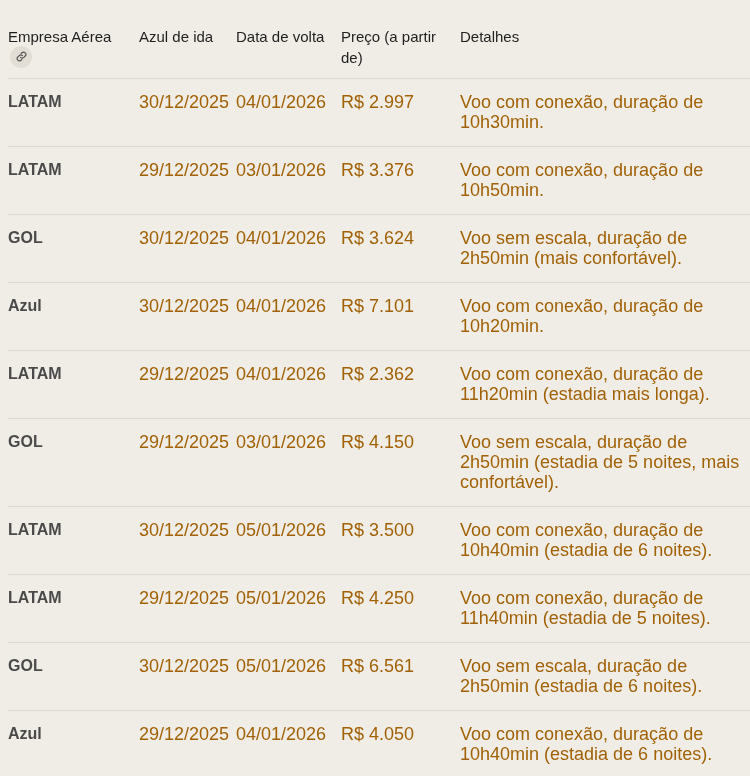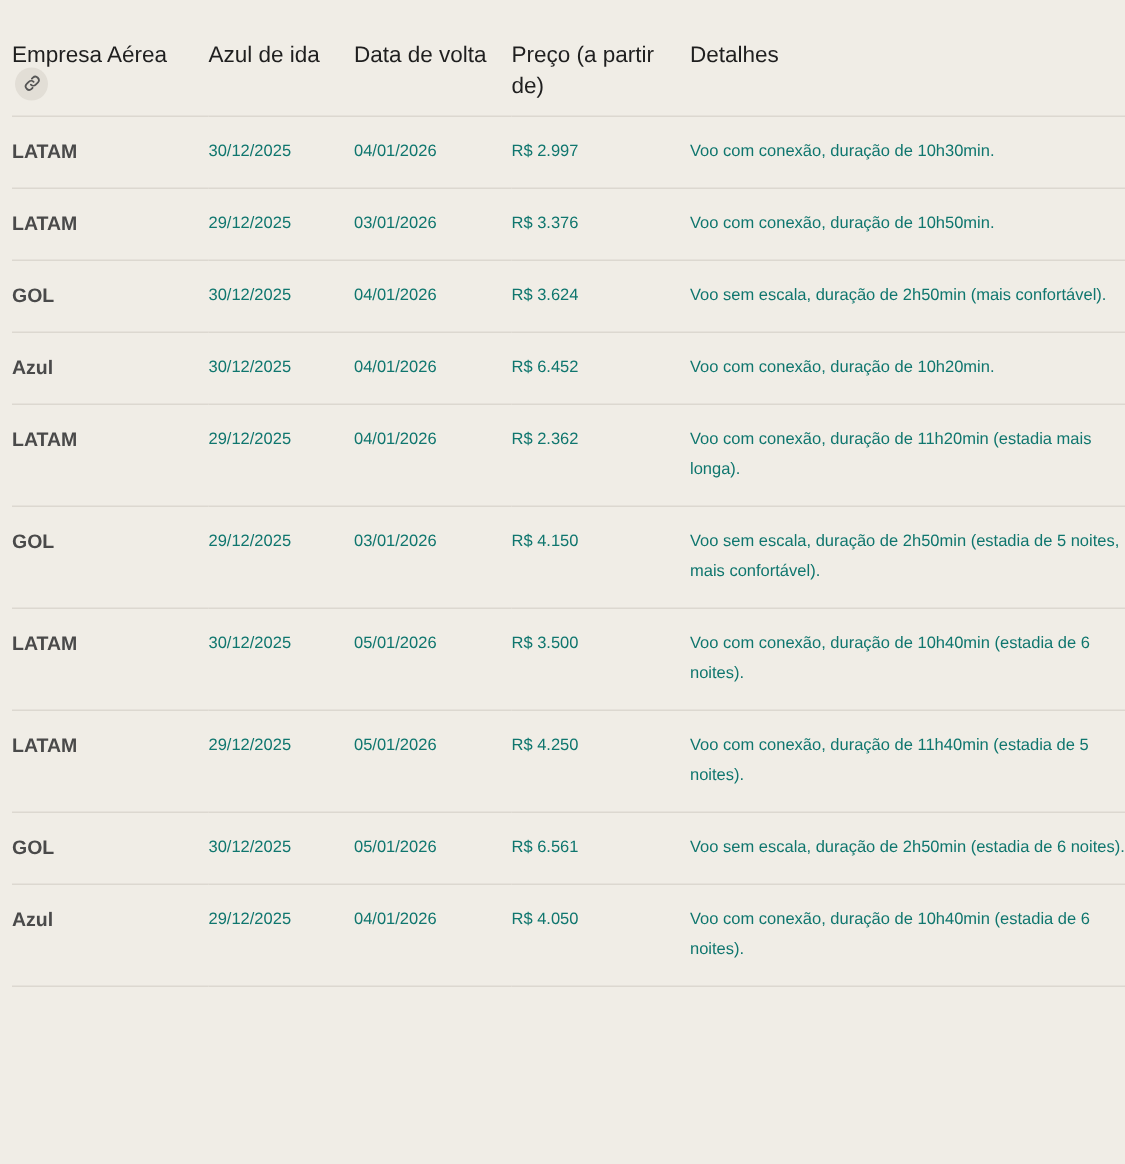--- a/index.html
+++ b/index.html
@@ -32,27 +32,27 @@
       vertical-align: top;
       font-weight: normal;
       font-size: 15px;
       line-height: 21px;
       color: #1f1f1f;
       padding: 0 0 8px 0;
       border-bottom: 1px solid #dcd8d0;
     }
     td {
       vertical-align: top;
-      font-size: 11px;
+      font-size: 18px;
       line-height: 20px;
-      color: #0f766e;
+      color: #a16207;
       padding: 13px 0 14px 0;
       border-bottom: 1px solid #dcd8d0;
     }
-    td.airline { font-weight: bold; color: #4a4a4a; font-size: 13px; }
+    td.airline { font-weight: bold; color: #4a4a4a; font-size: 16px; }
     col.c1 { width: 131px; }
     col.c2 { width: 97px; }
     col.c3 { width: 105px; }
     col.c4 { width: 119px; }
     col.c5 { width: 290px; }
     .link-badge {
       display: inline-block;
       width: 22px;
       height: 22px;
       border-radius: 50%;
@@ -115,21 +115,21 @@
         <td class="airline">GOL</td>
         <td>30/12/2025</td>
         <td>04/01/2026</td>
         <td>R$ 3.624</td>
         <td>Voo sem escala, duração de 2h50min (mais confortável).</td>
       </tr>
       <tr>
         <td class="airline">Azul</td>
         <td>30/12/2025</td>
         <td>04/01/2026</td>
-        <td>R$ 6.452</td>
+        <td>R$ 7.101</td>
         <td>Voo com conexão, duração de 10h20min.</td>
       </tr>
       <tr>
         <td class="airline">LATAM</td>
         <td>29/12/2025</td>
         <td>04/01/2026</td>
         <td>R$ 2.362</td>
         <td>Voo com conexão, duração de 11h20min (estadia mais longa).</td>
       </tr>
       <tr>

